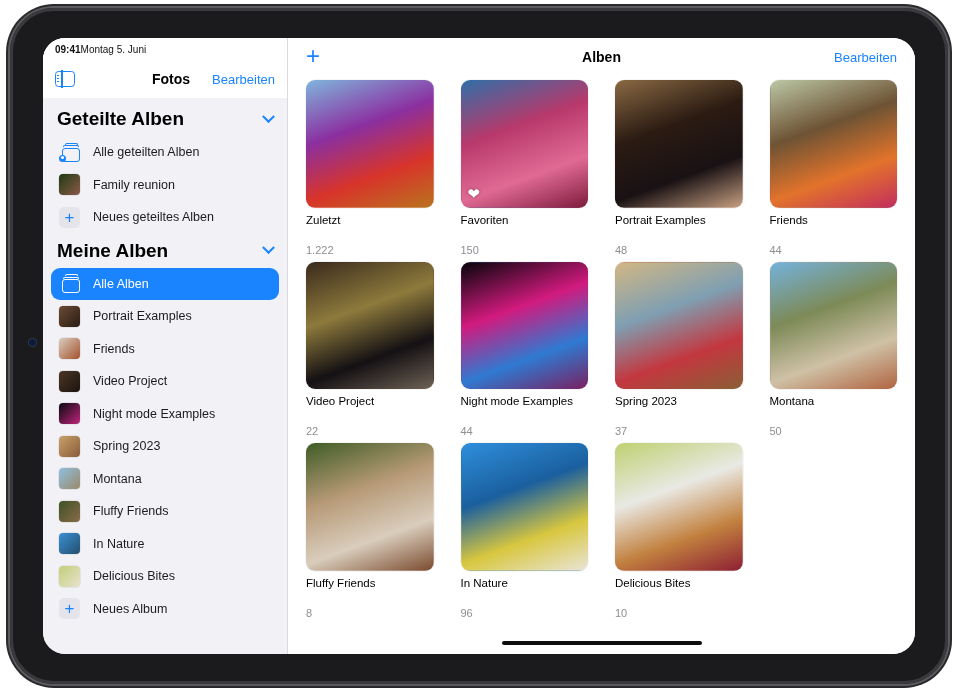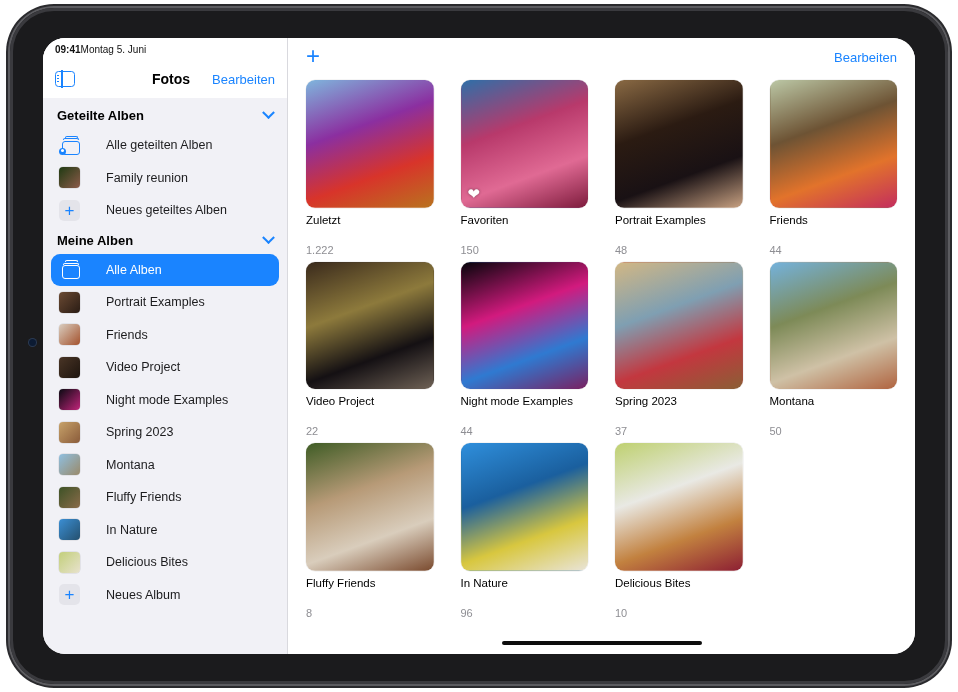--- a/index.html
+++ b/index.html
@@ -93,32 +93,32 @@
     font-size: 13px; color: #1a84ff;
     cursor: pointer; z-index: 2;
   }
   .sb-scroll { flex: 1; overflow: hidden; padding-top: 4px; }
 
   .sb-group {
     display: flex; align-items: center;
     padding: 6px 14px 6px 14px;
     justify-content: space-between;
   }
-  .sb-group-title { font-size: 13px; font-weight: bold; color: #000; }
+  .sb-group-title { font-size: 19px; font-weight: bold; color: #000; }
   .chev {
     width: 9px; height: 9px;
     border-right: 2px solid #1a84ff;
     border-bottom: 2px solid #1a84ff;
     transform: rotate(45deg) translate(-2px,-2px);
     cursor: pointer;
   }
 
   .sb-item {
     display: flex; align-items: center;
-    gap: 26px;
+    gap: 13px;
     height: 32.5px;
     margin: 0 8px;
     padding: 0 8px;
     border-radius: 9px;
     cursor: pointer;
   }
   .sb-item.selected { background: #1a84ff; }
   .sb-item .lbl { font-size: 12.5px; color: #1c1c1e; white-space: nowrap; }
   .sb-item.selected .lbl { color: #ffffff; }
 
@@ -375,20 +375,21 @@
             <span class="lbl">Neues Album</span>
           </div>
         </div>
     </div>
 
     <div id="main">
 
 
       <div class="m-header">
         <div class="m-plus">+</div>
+        <div class="m-title">Alben</div>
         <div class="m-edit">Bearbeiten</div>
       </div>
 
       <div id="grid">
           <div class="card">
             <div class="card-img" style="background-image:linear-gradient(160deg,#7fb6dd 0%,#8b2fa0 38%,#d8342a 70%,#b9731f 100%)"></div>
             <div class="card-title">Zuletzt</div>
             <div class="card-count">1.222</div>
           </div>
           <div class="card">

